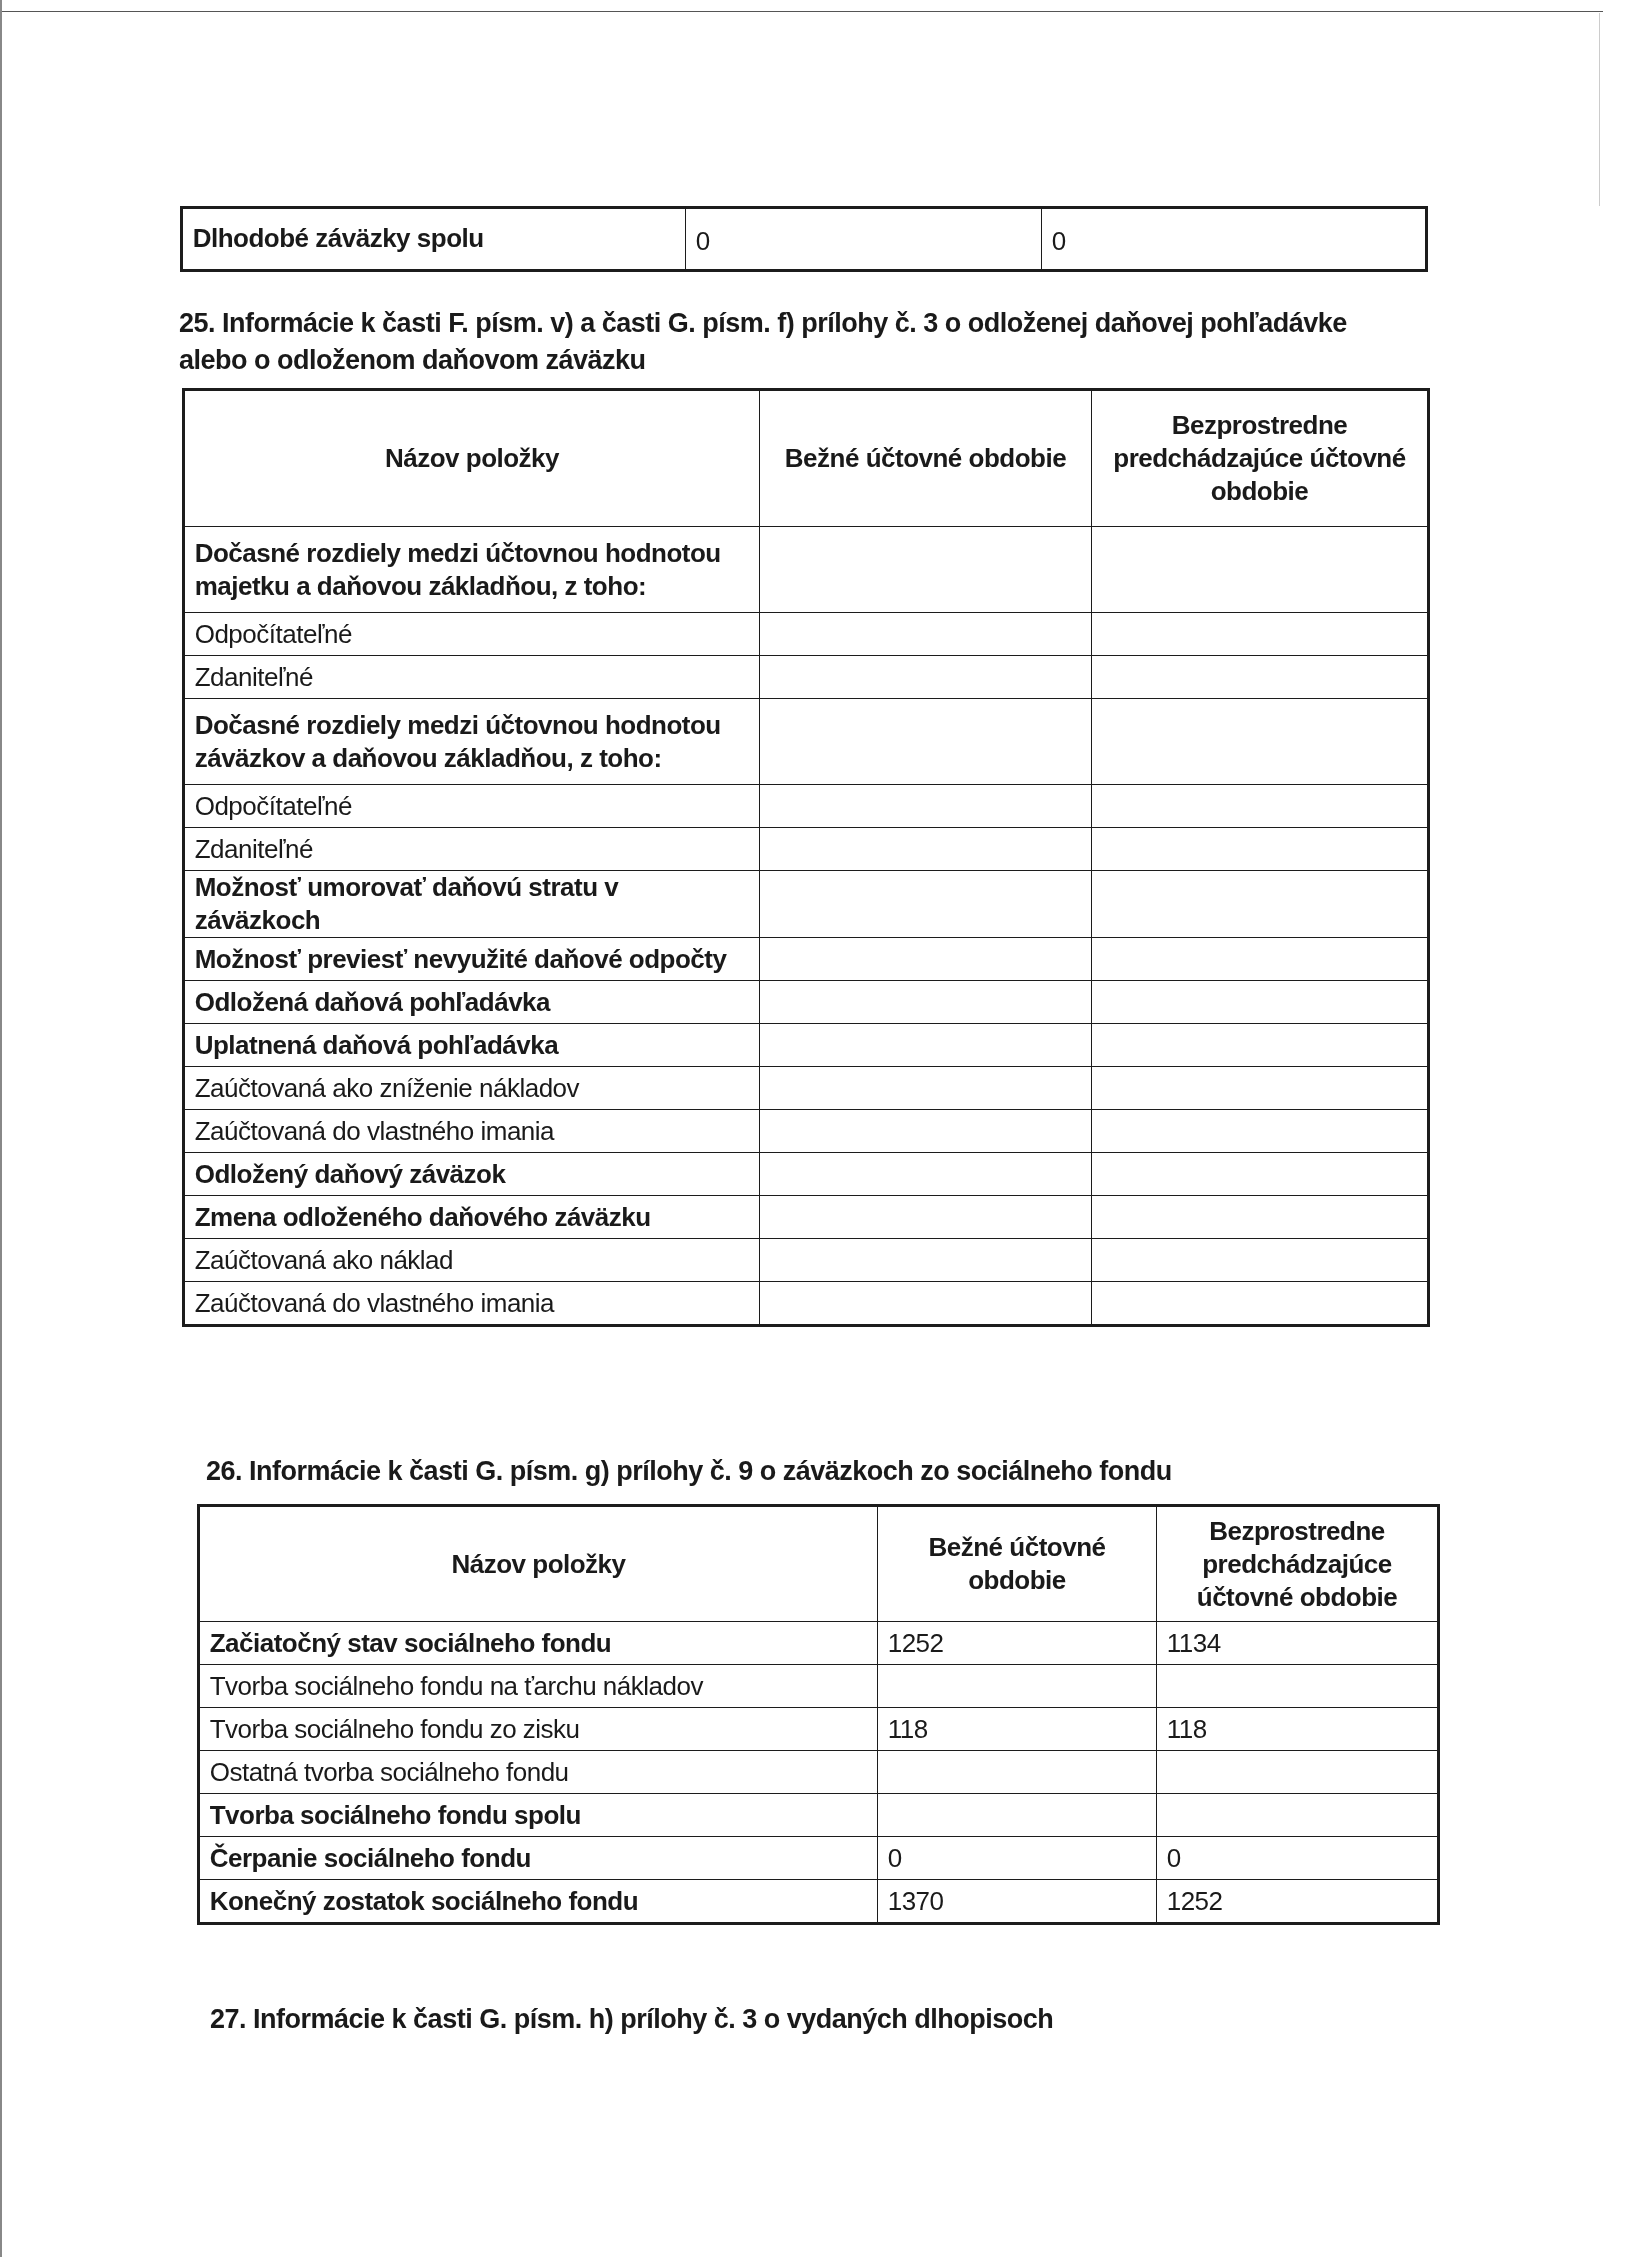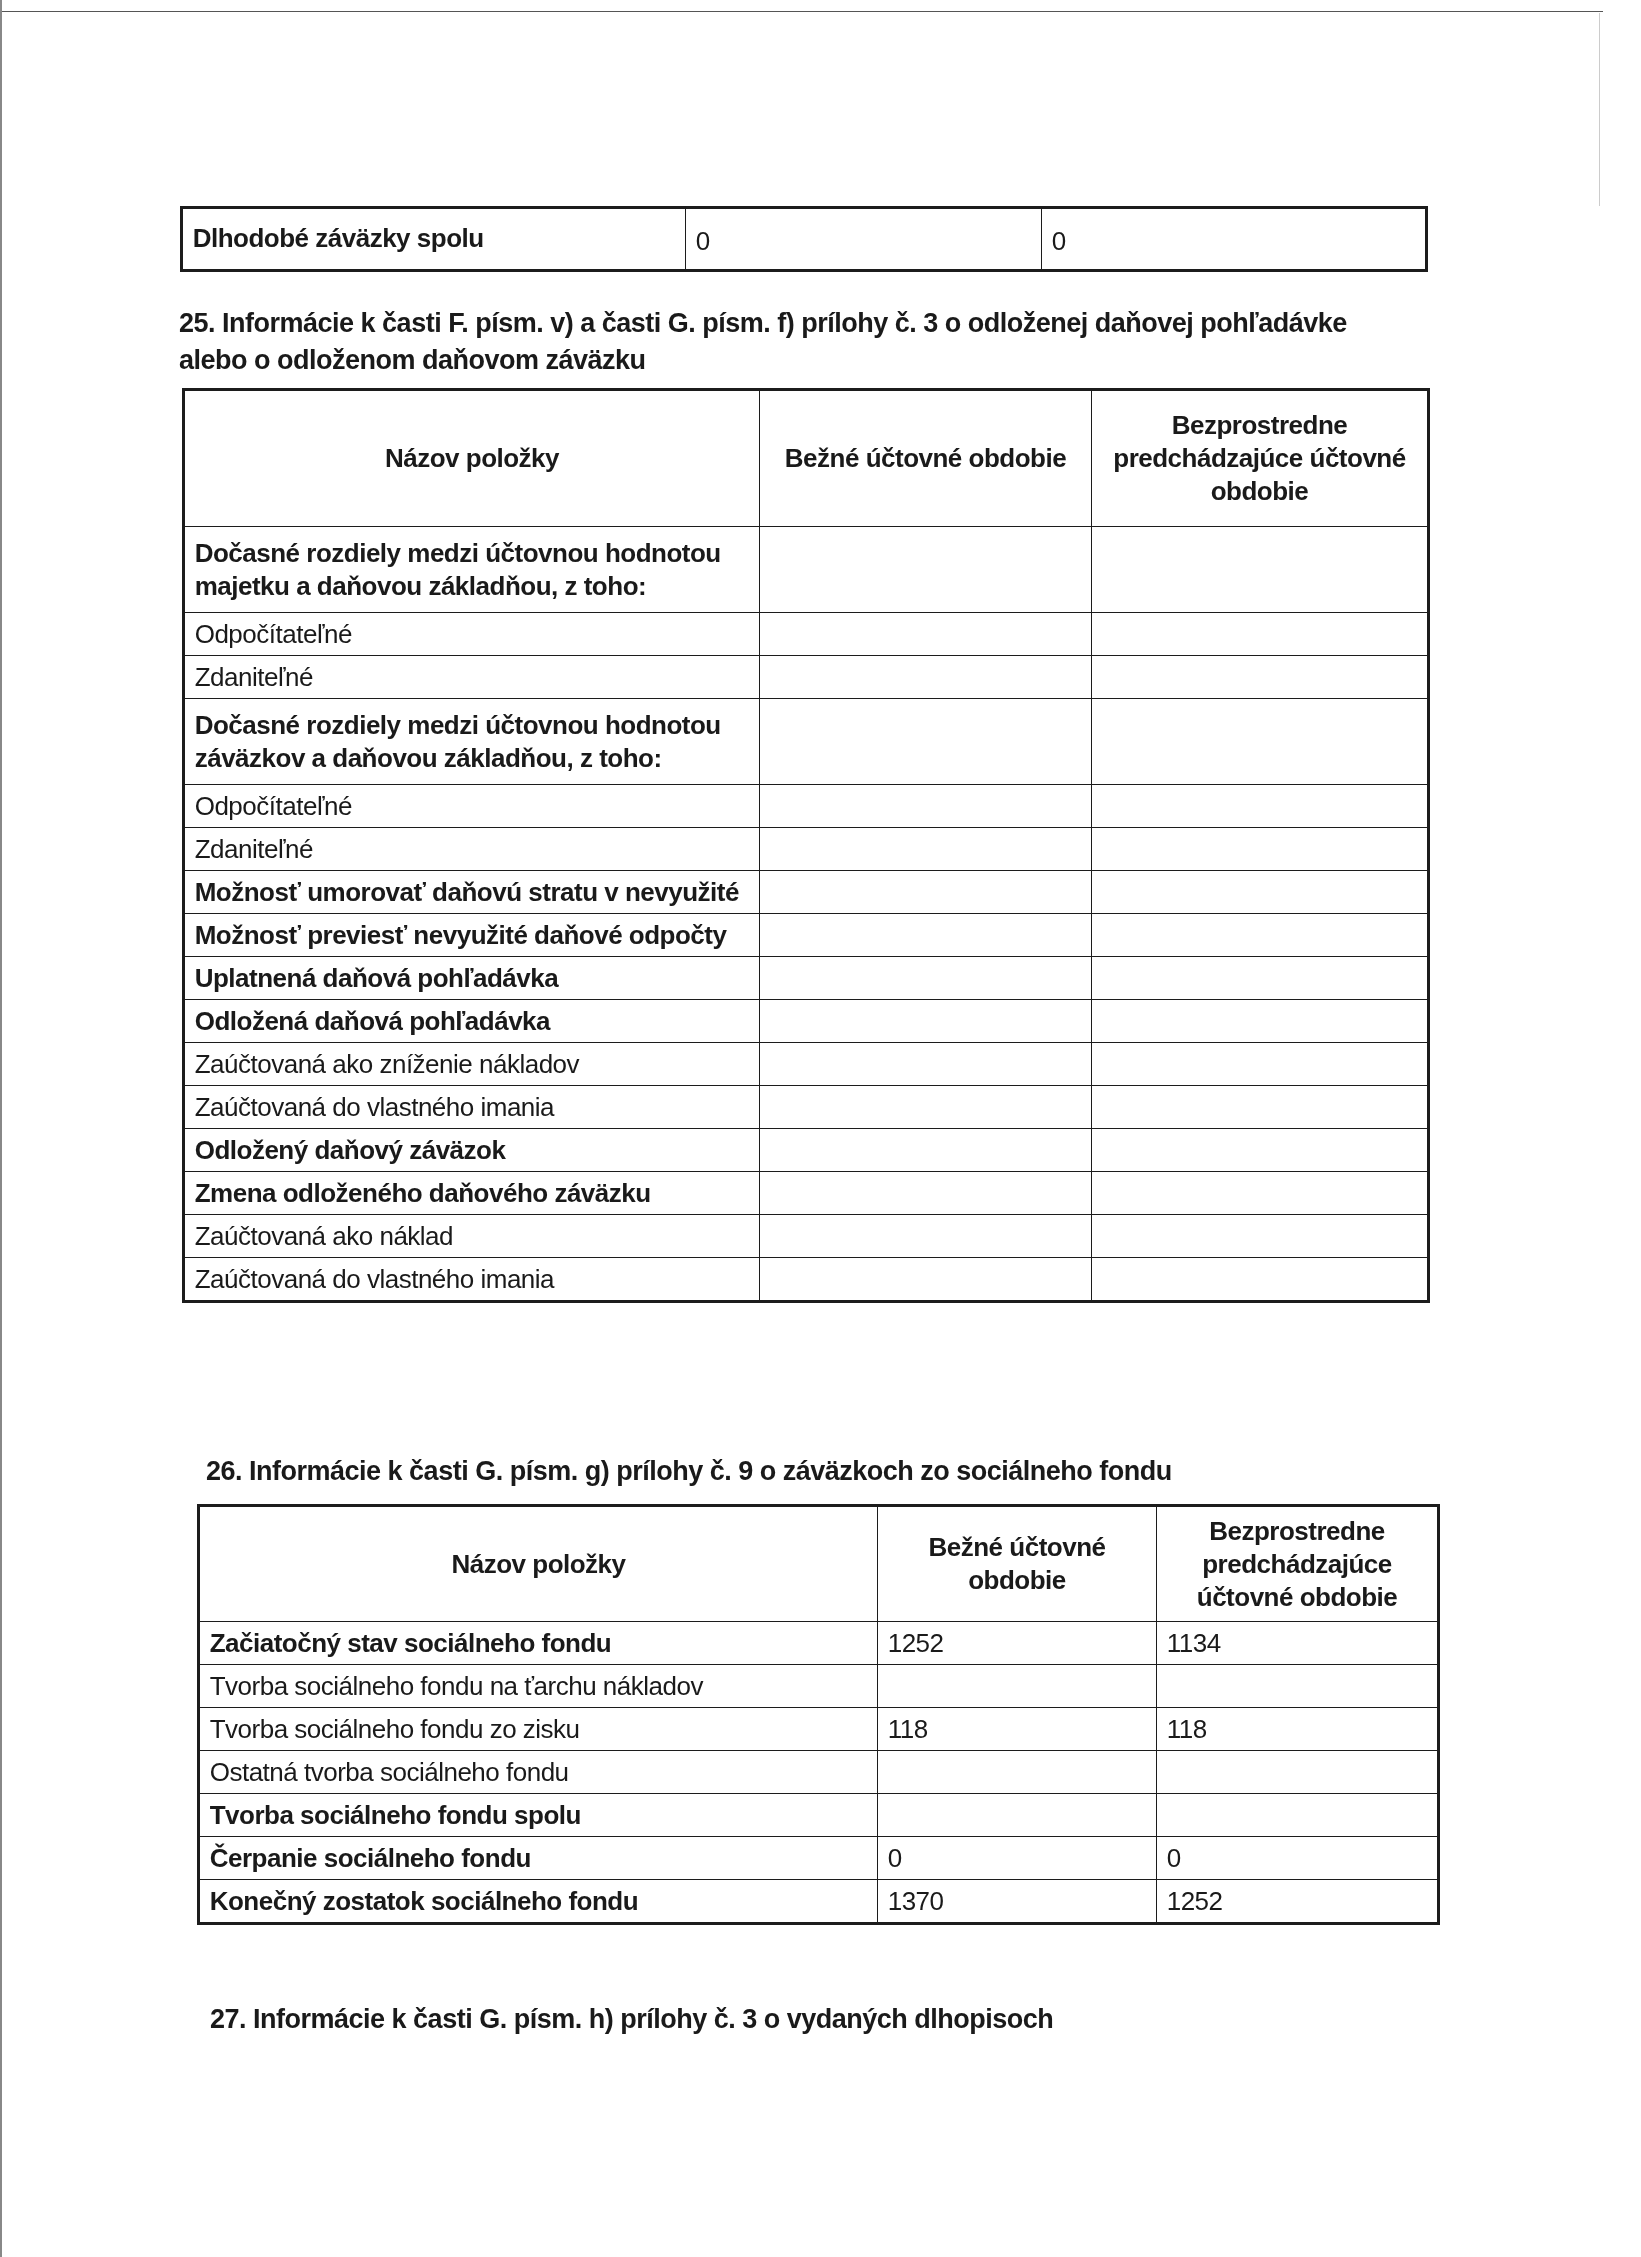--- a/index.html
+++ b/index.html
@@ -102,36 +102,36 @@
         <td class="n">Odpočítateľné</td>
         <td class="val n"></td>
         <td class="val n"></td>
       </tr>
       <tr>
         <td class="n">Zdaniteľné</td>
         <td class="val n"></td>
         <td class="val n"></td>
       </tr>
       <tr>
-        <td class="b">Možnosť umorovať daňovú stratu v nevyužité</td>
+        <td class="b">Možnosť umorovať daňovú stratu v záväzkoch</td>
         <td class="val n"></td>
         <td class="val n"></td>
       </tr>
       <tr>
         <td class="b">Možnosť previesť nevyužité daňové odpočty</td>
         <td class="val n"></td>
         <td class="val n"></td>
       </tr>
       <tr>
+        <td class="b">Odložená daňová pohľadávka</td>
+        <td class="val n"></td>
+        <td class="val n"></td>
+      </tr>
+      <tr>
         <td class="b">Uplatnená daňová pohľadávka</td>
-        <td class="val n"></td>
-        <td class="val n"></td>
-      </tr>
-      <tr>
-        <td class="b">Odložená daňová pohľadávka</td>
         <td class="val n"></td>
         <td class="val n"></td>
       </tr>
       <tr>
         <td class="n">Zaúčtovaná  ako zníženie nákladov</td>
         <td class="val n"></td>
         <td class="val n"></td>
       </tr>
       <tr>
         <td class="n">Zaúčtovaná do vlastného imania</td>

